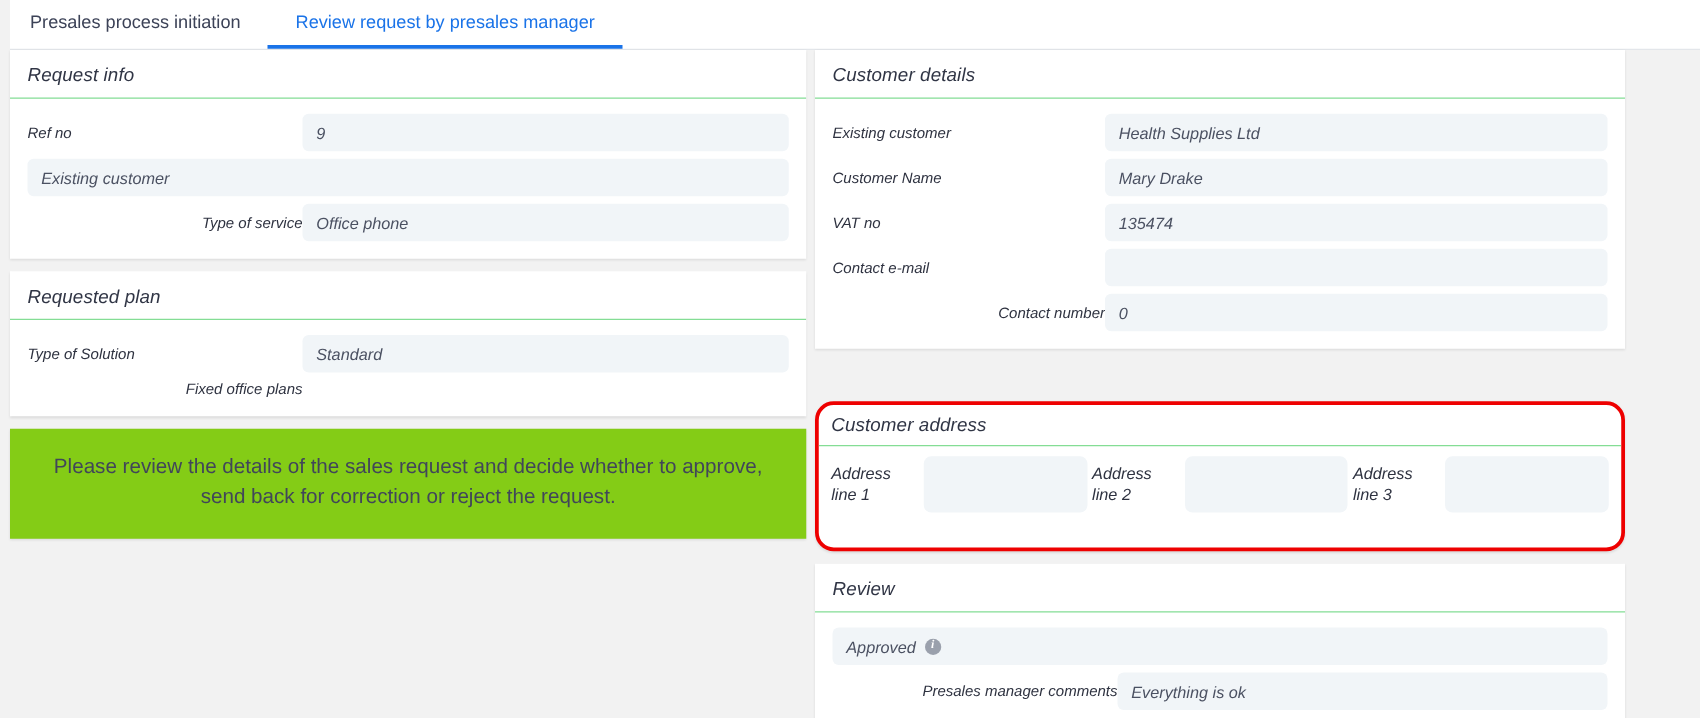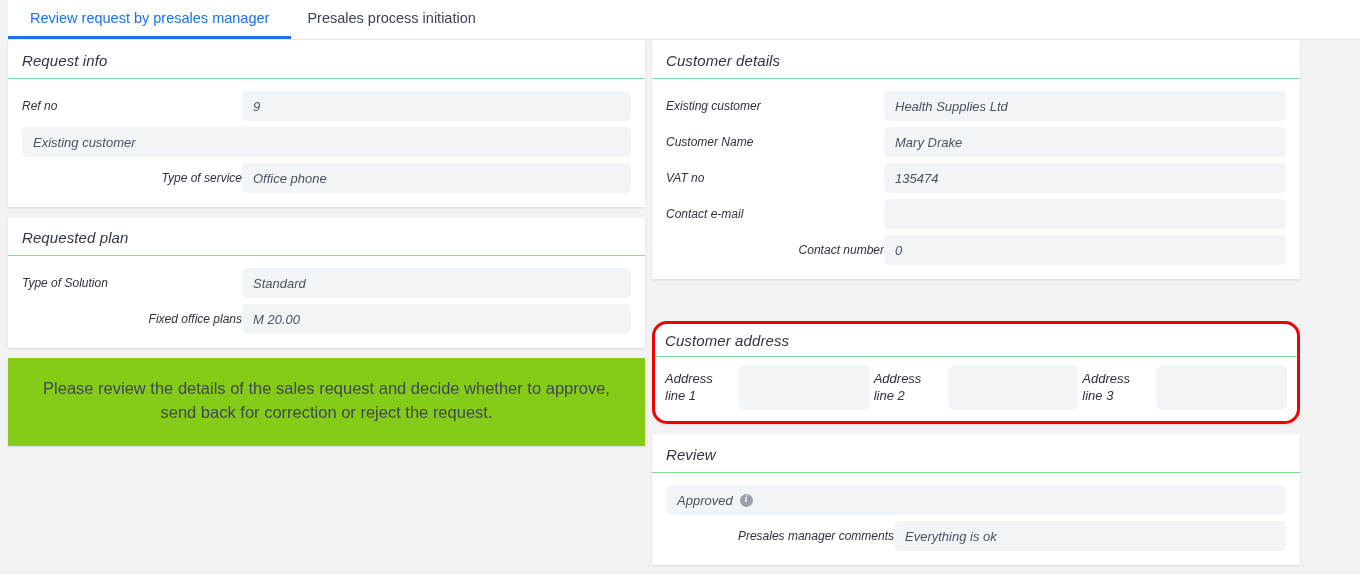--- a/index.html
+++ b/index.html
@@ -133,21 +133,21 @@
     border: 3px solid #ee0000;
     border-radius: 15px;
     margin-top: 42px;
   }
   .card.highlight .card-head { padding: 8px 10px 7px 10px; }
 
   
   .addr-row {
     display: flex;
     align-items: center;
-    padding: 8px 10px 11px 10px;
+    padding: 8px 10px 28px 10px;
     gap: 4px;
   }
   .addr-group {
     display: flex;
     align-items: center;
     flex: 1 1 0;
     min-width: 0;
   }
   .addr-label {
     flex: 0 0 auto;
@@ -183,26 +183,26 @@
     cursor: pointer;
     vertical-align: middle;
   }
 
   .review-label { width: 228px !important; }
 </style>
 </head>
 <body>
 
 <div class="tabbar">
+  <div class="tab first">
+    <span>Presales process initiation</span>
+  </div>
   <div class="tab active">
     <span>Review request by presales manager</span>
   </div>
-  <div class="tab first">
-    <span>Presales process initiation</span>
-  </div>
 </div>
 
 <div class="page">
 
   <div class="col-left">
 
     <div class="card">
       <div class="card-head">
         <div class="card-title">Request info</div>
       </div>
@@ -225,21 +225,20 @@
       <div class="card-head">
         <div class="card-title">Requested plan</div>
       </div>
       <div class="card-body">
         <div class="frow">
           <div class="flabel">Type of Solution</div>
           <div class="fvalue">Standard</div>
         </div>
         <div class="frow">
           <div class="flabel">Fixed office plans</div>
-          <div class="fvalue">M 20.00</div>
         </div>
       </div>
     </div>
 
     <div class="notice">
       <span>Please review the details of the sales request and decide whether to approve, send back for correction or reject the request.</span>
     </div>
 
   </div>
 

